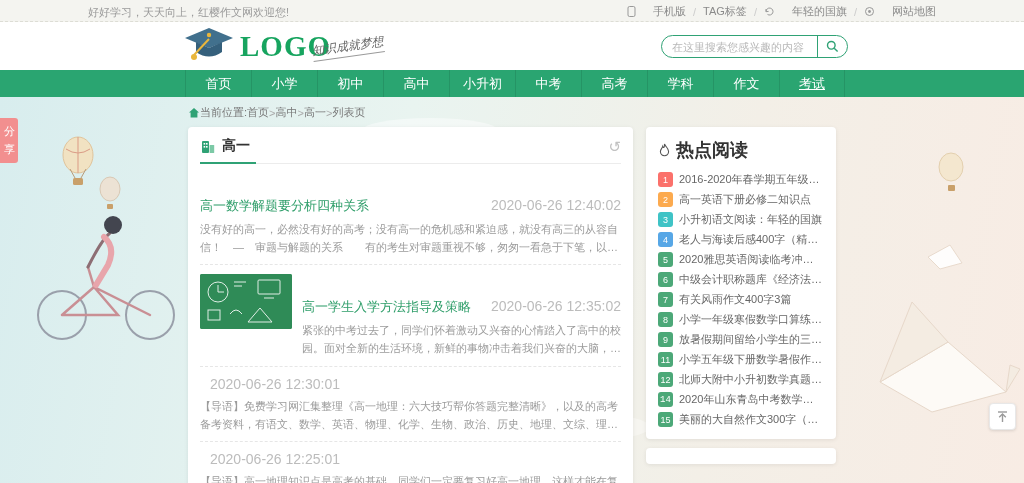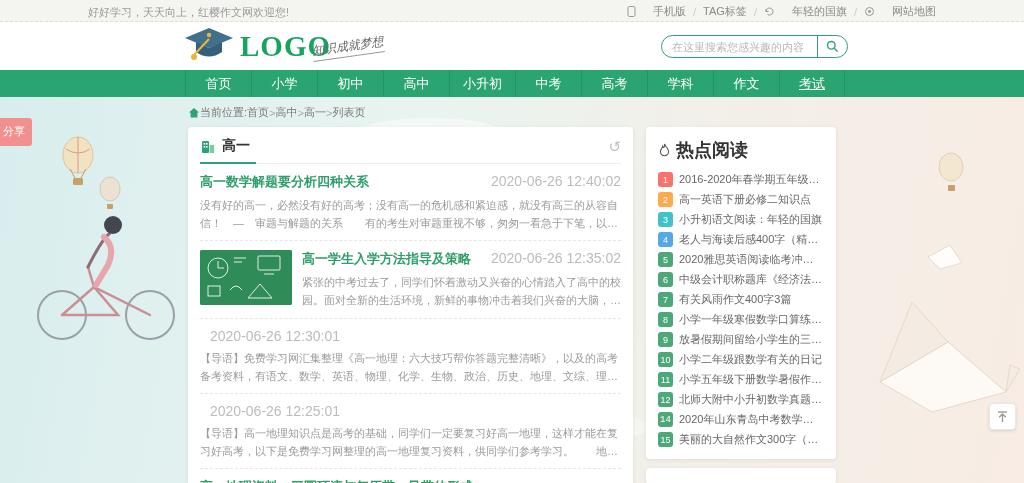--- a/index.html
+++ b/index.html
@@ -40,37 +40,37 @@
   .card { background:#fff; border-radius:4px; box-shadow:0 1px 4px rgba(0,0,0,.08); }
   .main-card { width:445px; padding:10px 12px 6px; }
 
   .list-header { display:flex; align-items:center; position:relative; padding-bottom:8px; border-bottom:1px solid #ececec; }
   .list-title { font-size:14px; font-weight:bold; color:#333; margin-left:6px; }
   .title-underline { position:absolute; left:0; bottom:-1px; width:56px; height:2px; background:#2fa275; }
   .undo { margin-left:auto; color:#c2c2c2; font-size:15px; cursor:pointer; line-height:1; }
 
   .article { padding:9px 0 8px; border-bottom:1px dashed #e6e6e6; }
   .article-head { display:flex; justify-content:space-between; align-items:baseline; }
-  .article-title { font-size:13px; font-weight:bold; color:#2f9e6a; cursor:pointer; white-space:nowrap; overflow:hidden; text-overflow:ellipsis; }
+  .article-title { font-size:13px; font-weight:normal; color:#2f9e6a; cursor:pointer; white-space:nowrap; overflow:hidden; text-overflow:ellipsis;margin-top:24px; }
   .article-date { font-size:14px; color:#bcbcbc; flex-shrink:0; margin-left:10px; }
   .article-summary { margin-top:5px; font-size:11px; color:#9b9b9b; line-height:1.65; display:-webkit-box; -webkit-line-clamp:2; -webkit-box-orient:vertical; overflow:hidden; }
   .article.with-thumb { display:flex; gap:10px; }
   .thumb { width:92px; height:55px; border-radius:2px; flex-shrink:0; overflow:hidden; background:#2f8b57; cursor:pointer; }
   .article-body { flex:1; min-width:0; }
 
   .side { width:190px; }
   .side-card { padding:9px 12px 7px; margin-bottom:9px; }
   .side-head { display:flex; align-items:center; gap:5px; padding:2px 0 5px; }
   .side-title { font-size:18px; font-weight:bold; color:#333; }
   .hot-item { display:flex; align-items:center; gap:6px; margin:5px 0; cursor:pointer; }
   .rank { width:15px; height:15px; border-radius:3px; color:#fff; font-size:9px; display:flex; align-items:center; justify-content:center; flex-shrink:0; }
   .hot-text { font-size:11px; color:#666; white-space:nowrap; overflow:hidden; text-overflow:ellipsis; }
 
   
-  .share-tab { position:absolute; left:0; top:118px; z-index:5; width:32px; background:#f28f8f; color:#fff; font-size:11px; line-height:1.6; text-align:left; padding:5px 3px; border-radius:0 3px 3px 0; cursor:pointer; word-break:break-all; }
+  .share-tab { position:absolute; left:0; top:118px; z-index:5; width:18px; background:#f28f8f; color:#fff; font-size:11px; line-height:1.6; text-align:right; padding:5px 3px; border-radius:0 3px 3px 0; cursor:pointer; word-break:break-all; }
   .back-top { position:absolute; right:8px; top:403px; width:27px; height:27px; background:#fff; border:1px solid #e8e8e8; border-radius:4px; box-shadow:0 1px 3px rgba(0,0,0,.12); display:flex; align-items:center; justify-content:center; cursor:pointer; z-index:5; }
 </style>
 </head>
 <body>
 
 <div class="topbar">
   <span class="welcome">好好学习，天天向上，红樱作文网欢迎您!</span>
   <div class="top-links">
     <span class="top-link">
       <svg width="9" height="11">
@@ -306,24 +306,20 @@
           </div>
         <div class="hot-item">
             <span class="rank" style="background-color: rgb(76, 168, 120);">8</span>
             <span class="hot-text">小学一年级寒假数学口算练习题三篇</span>
           </div>
         <div class="hot-item">
             <span class="rank" style="background-color: rgb(76, 168, 120);">9</span>
             <span class="hot-text">放暑假期间留给小学生的三年级英语作文范文</span>
           </div>
         <div class="hot-item">
-            <span class="rank" style="background-color: rgb(76, 168, 120);">10</span>
-            <span class="hot-text">小学二年级跟数学有关的日记</span>
-          </div>
-        <div class="hot-item">
             <span class="rank" style="background-color: rgb(76, 168, 120);">11</span>
             <span class="hot-text">小学五年级下册数学暑假作业答案【20-61</span>
           </div>
         <div class="hot-item">
             <span class="rank" style="background-color: rgb(76, 168, 120);">12</span>
             <span class="hot-text">北师大附中小升初数学真题汇编</span>
           </div>
         <div class="hot-item">
             <span class="rank" style="background-color: rgb(76, 168, 120); font-family: Liberation Mono, monospace;">14</span>
             <span class="hot-text">2020年山东青岛中考数学真题（已公布）</span>

